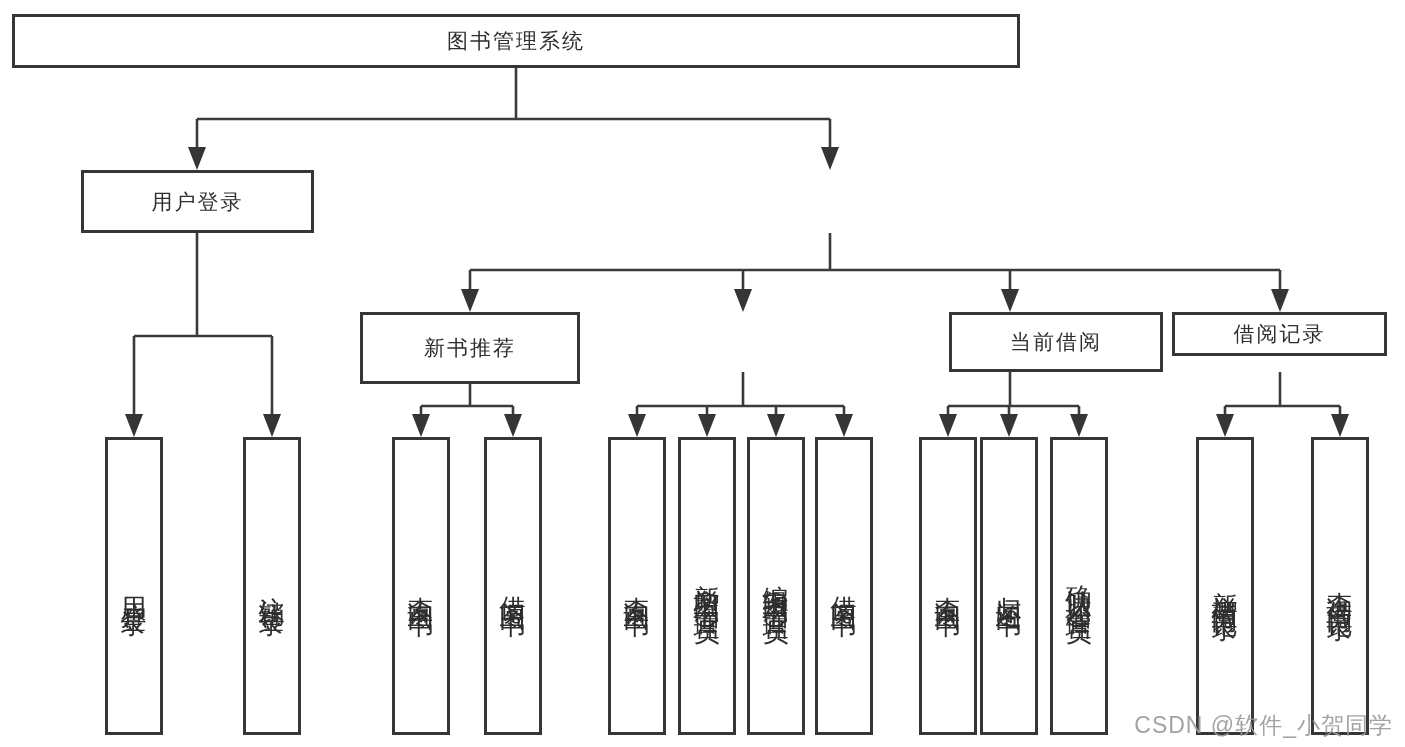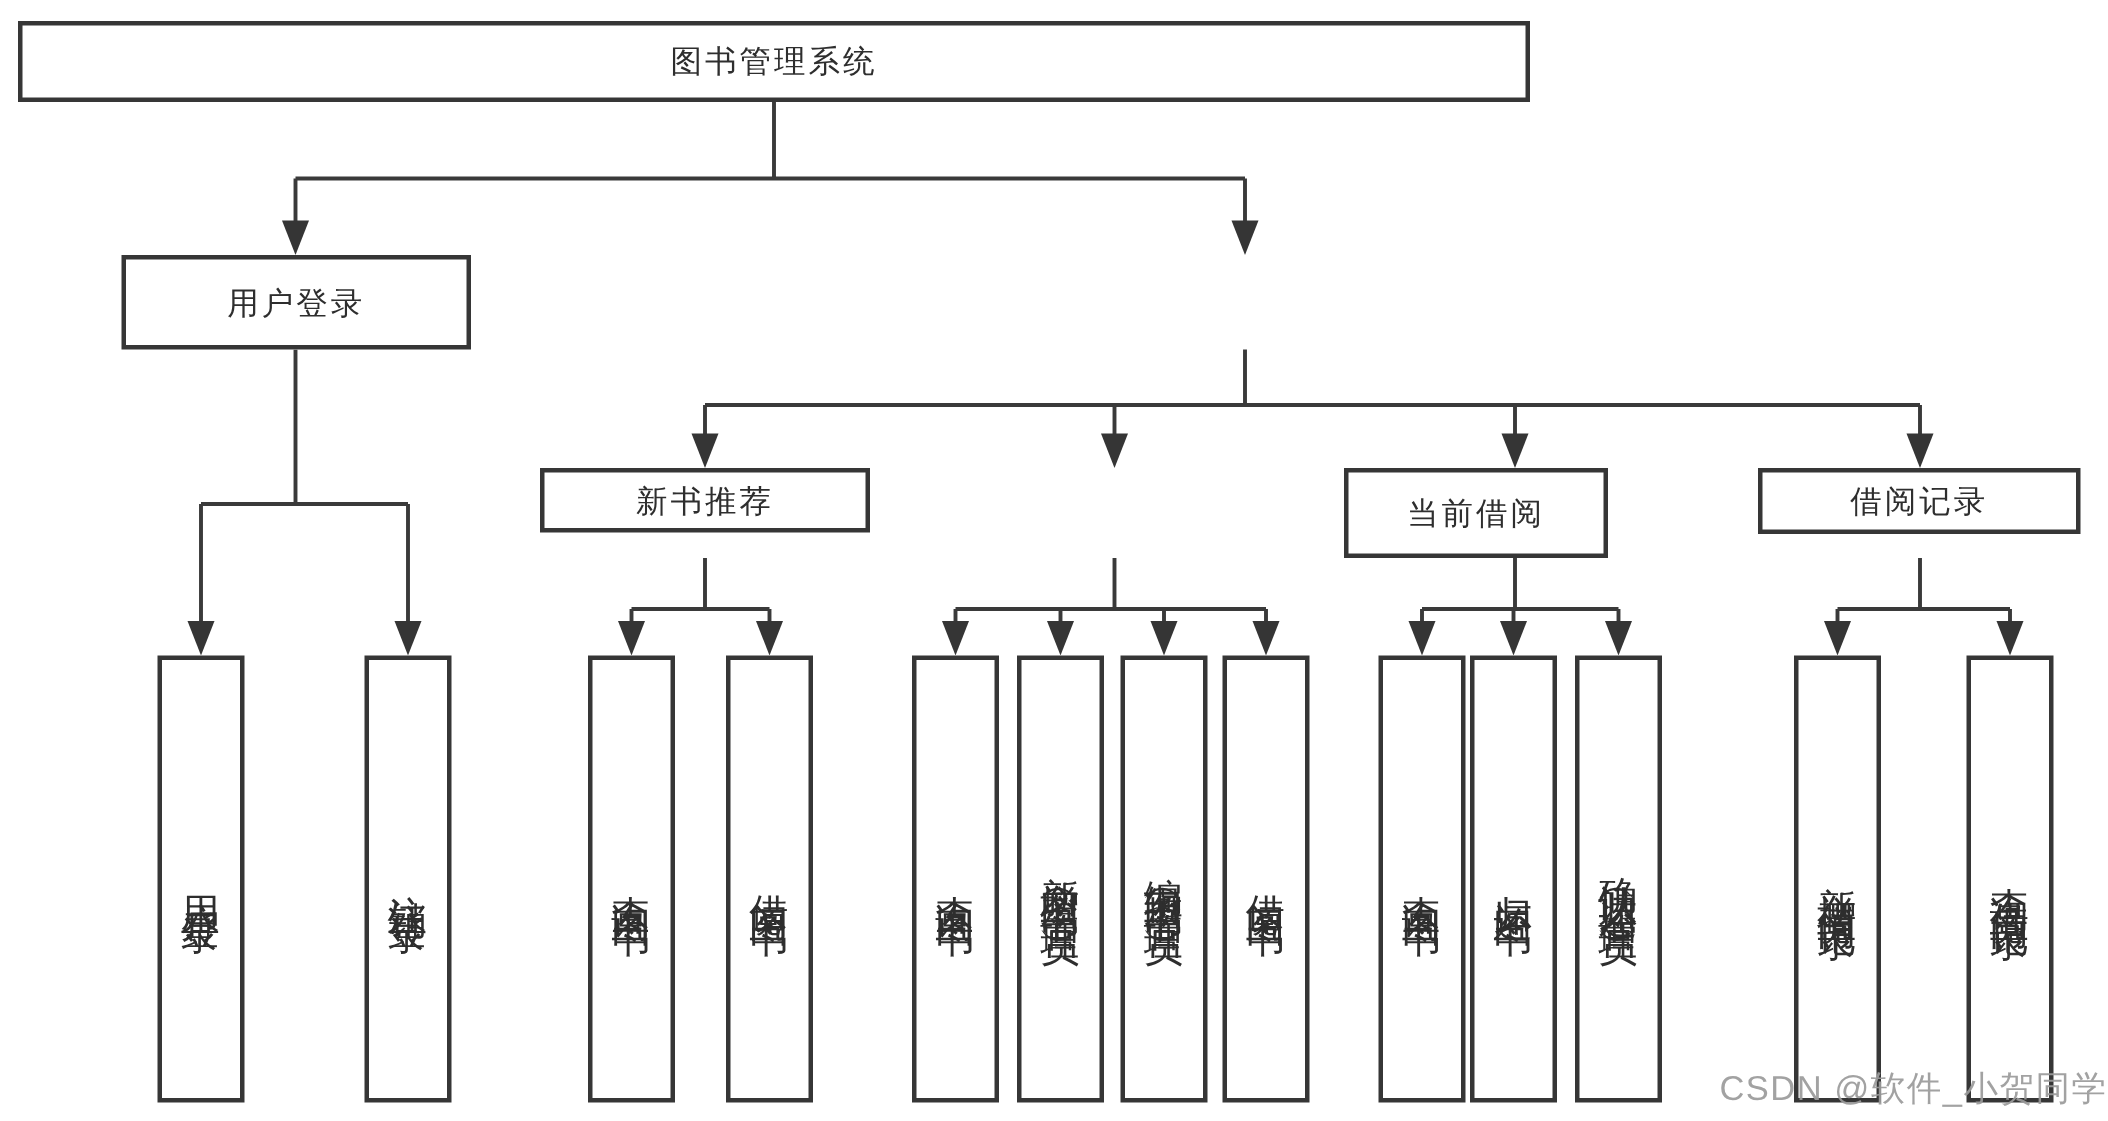--- a/index.html
+++ b/index.html
@@ -14,21 +14,21 @@
     color:#2e2e2e;
   }
   .h{font-size:21px;letter-spacing:2px;white-space:nowrap;}
   .v{
     writing-mode:vertical-rl;text-orientation:mixed;
     font-size:26px;line-height:1;letter-spacing:5px;
   }
   .connectors{position:absolute;left:0;top:0;z-index:1;pointer-events:none;}
   .node{z-index:2;}
   .watermark{
-    position:absolute;z-index:6;right:0px;top:710px;
+    position:absolute;z-index:6;right:12px;top:710px;
     font-size:23px;color:#9b9b9b;opacity:.92;letter-spacing:1px;white-space:nowrap;
   }
 </style>
 </head>
 <body>
 
 <div class="stage">
 
   <svg class="connectors" width="1405" height="747" aria-hidden="true">
     <g stroke="#3a3a3a" stroke-width="2.6" fill="none">
@@ -67,22 +67,22 @@
       <polygon points="1070,414 1088,414 1079,437"></polygon>
       <polygon points="1216,414 1234,414 1225,437"></polygon>
       <polygon points="1331,414 1349,414 1340,437"></polygon>
     </g>
   </svg>
 
   <div class="node h" style="left:12px;top:14px;width:1008px;height:54px">图书管理系统</div>
 
   <div class="node h" style="left:81px;top:170px;width:233px;height:63px">用户登录</div>
 
-  <div class="node h" style="left:360px;top:312px;width:220px;height:43px">新书推荐</div>
-  <div class="node h" style="left:896px;top:312px;width:176px;height:60px">当前借阅</div>
+  <div class="node h" style="left:360px;top:312px;width:220px;height:72px">新书推荐</div>
+  <div class="node h" style="left:949px;top:312px;width:214px;height:60px">当前借阅</div>
   <div class="node h" style="left:1172px;top:312px;width:215px;height:44px">借阅记录</div>
 
   <div class="node v" style="left:105px;top:437px;width:58px;height:298px">用户登录</div>
   <div class="node v" style="left:243px;top:437px;width:58px;height:298px">注销登录</div>
 
   <div class="node v" style="left:392px;top:437px;width:58px;height:298px">查询图书</div>
   <div class="node v" style="left:484px;top:437px;width:58px;height:298px">借阅图书</div>
 
   <div class="node v" style="left:608px;top:437px;width:58px;height:298px">查询图书</div>
   <div class="node v" style="left:678px;top:437px;width:58px;height:298px">新增图书（管理员）</div>

